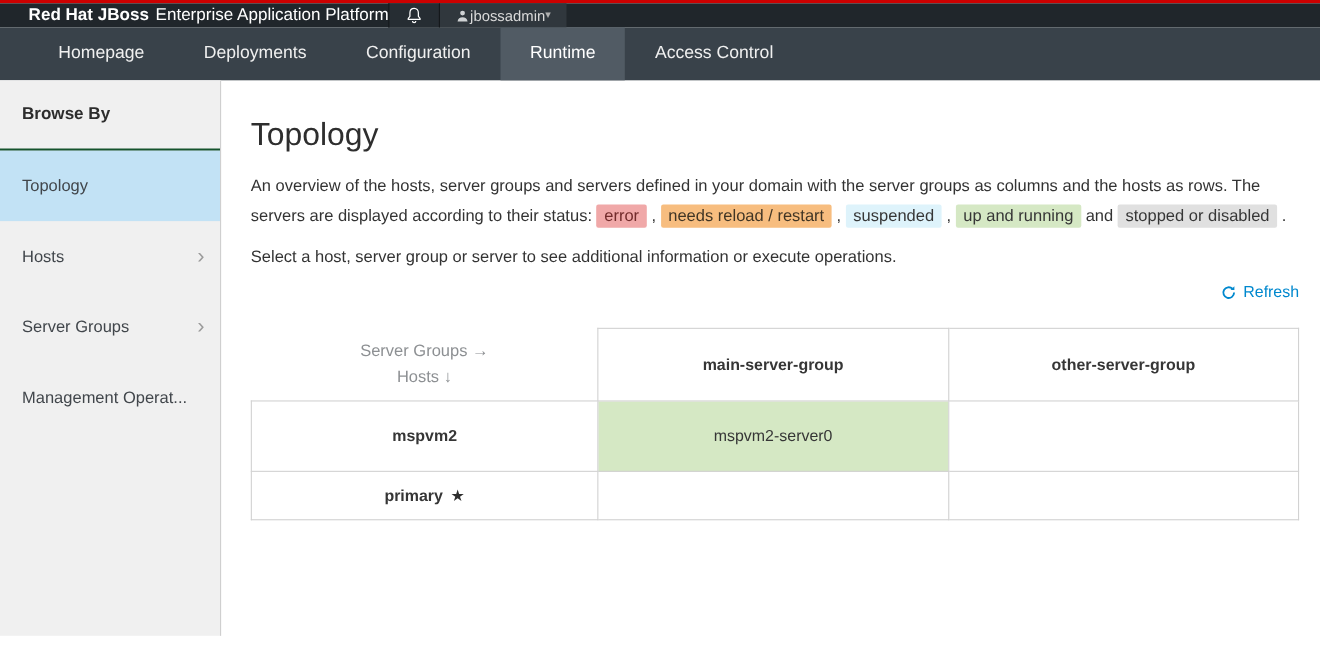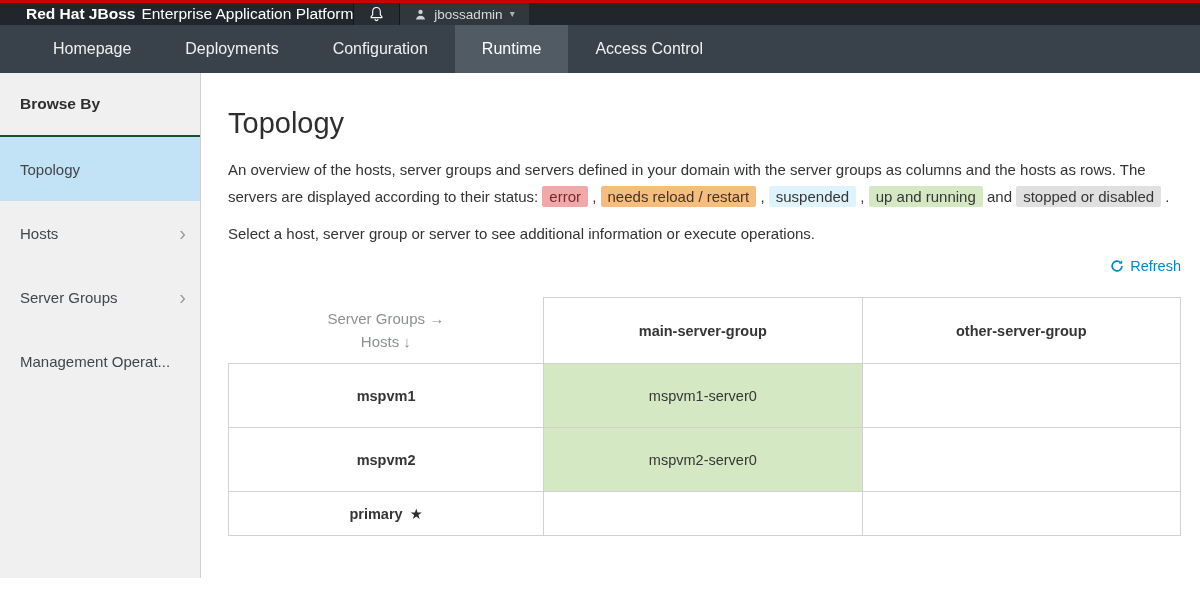--- a/index.html
+++ b/index.html
@@ -25,21 +25,21 @@
   .brand { display: flex; align-items: center; font-size: 15.5px; cursor: pointer; white-space: nowrap; }
   .brand-bold { font-weight: bold; }
   .brand-rest { margin-left: 6px; font-weight: normal; }
   .masthead-right { display: flex; align-items: stretch; }
   .icon-button {
     width: 46px; border: none; cursor: pointer;
     background: #262d33; border-left: 1px solid #14181b;
     display: flex; align-items: center; justify-content: center;
   }
   .user-button {
-    display: flex; align-items: center; gap: 7px;
+    display: flex; align-items: center; 
     background: #30373d; border: none; border-left: 1px solid #14181b;
     color: #d9d9d9; font-size: 13.5px; padding: 0 14px; cursor: pointer;
     font-family: "Liberation Sans", sans-serif;
   }
   .caret { font-size: 10px; color: #b0b0b0; line-height: 1; }
 
   
   .primary-nav { height: 48px; background: #39424a; display: flex; padding-left: 26px; }
   .nav-item {
     display: flex; align-items: center; padding: 0 27px;
@@ -181,25 +181,20 @@
           <th class="corner">
             <div>Server Groups →</div>
             <div>Hosts ↓</div>
           </th>
         <th class="group-header">main-server-group</th>
             <th class="group-header">other-server-group</th>
           </tr>
       </thead>
       <tbody>
           <tr>
-            <th class="host-cell"><span>mspvm1</span></th>
-            <td class="server-cell" style="background-color: rgb(213, 232, 196);">mspvm1-server0</td>
-            <td class="empty-cell"></td>
-          </tr>
-          <tr>
             <th class="host-cell"><span>mspvm2</span></th>
             <td class="server-cell" style="background-color: rgb(213, 232, 196);">mspvm2-server0</td>
             <td class="empty-cell"></td>
           </tr>
           <tr>
             <th class="host-cell"><span>primary</span><span class="dc-star">★</span></th>
             <td class="empty-cell"></td>
             <td class="empty-cell"></td>
           </tr>
         </tbody>

